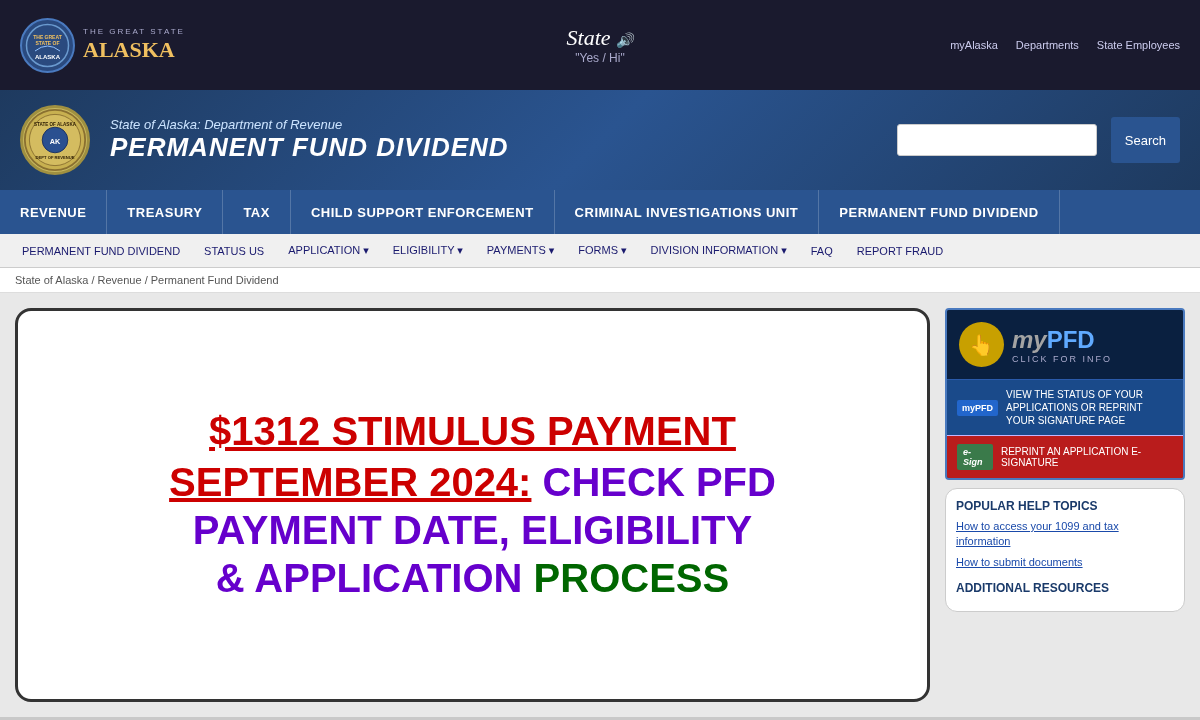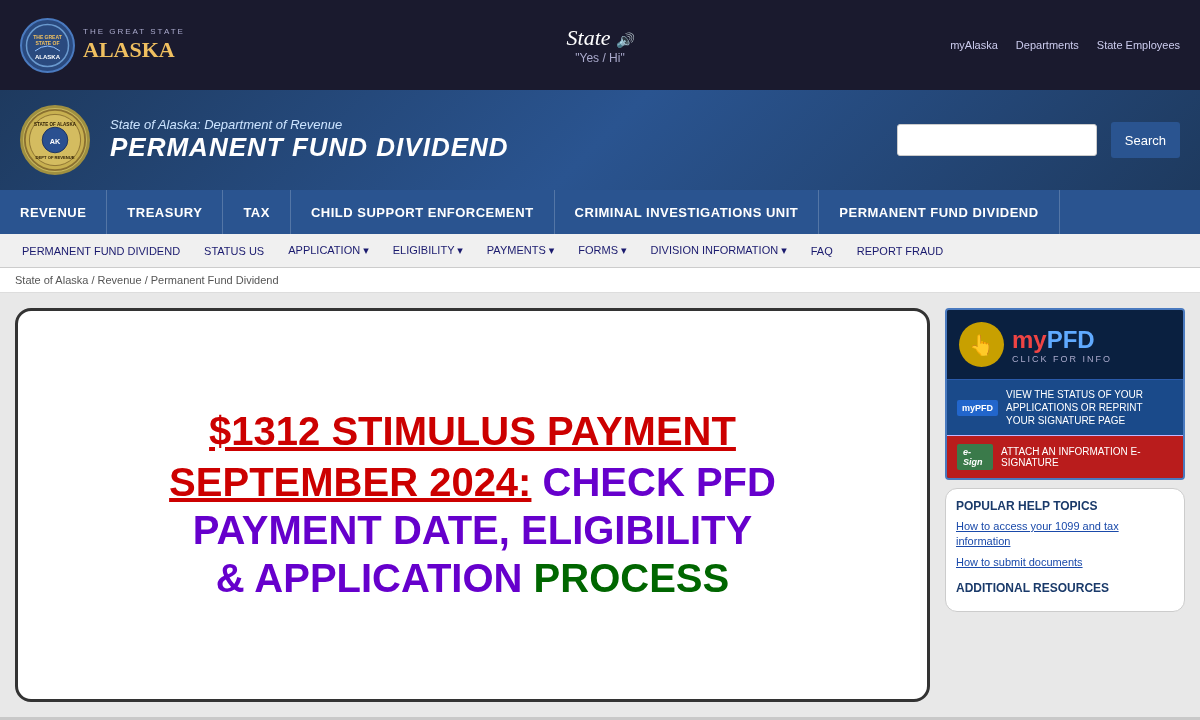--- a/index.html
+++ b/index.html
@@ -141,21 +141,21 @@
       background: white;
     }
     .search-btn {
       background: #2a5490;
       color: white;
       border: none;
       padding: 6px 14px;
       font-size: 13px;
       cursor: pointer;
       border-radius: 3px;
-      height: 36px;
+      height: 46px;
       margin-left: 9px;
     }
 
     
     .main-nav {
       background: #2a5490;
       height: 44px;
       display: flex;
       align-items: center;
     }
@@ -297,21 +297,21 @@
       display: flex;
       align-items: center;
       justify-content: center;
       font-size: 20px;
     }
     .mypfd-brand {
       color: white;
       font-size: 24px;
       font-weight: bold;
     }
-    .mypfd-brand span.my { color: #ef4444; }
+    .mypfd-brand span.my { color: #a3a3a3; font-style: italic; }
     .mypfd-brand span.pfd { color: #60aaff; }
     .mypfd-click {
       color: #aaaacc;
       font-size: 9px;
       letter-spacing: 2px;
     }
     .mypfd-link {
       background: #1a4a8a;
       display: flex;
       align-items: center;
@@ -488,21 +488,21 @@
           </div>
           <div class="mypfd-click">CLICK FOR INFO</div>
         </div>
       </div>
       <div class="mypfd-link">
         <span class="mypfd-link-badge">myPFD</span>
         <span class="mypfd-link-text">VIEW THE STATUS OF YOUR APPLICATIONS OR REPRINT YOUR SIGNATURE PAGE</span>
       </div>
       <div class="esign-link">
         <span class="esign-badge">e-Sign</span>
-        <span class="esign-text">ATTACH AN INFORMATION E-SIGNATURE</span>
+        <span class="esign-text">REPRINT AN APPLICATION E-SIGNATURE</span>
       </div>
     </div>
 
     <div class="help-box">
       <div class="help-box-title">POPULAR HELP TOPICS</div>
       <a class="help-link">How to access your 1099 and tax information</a>
       <a class="help-link">How to submit documents</a>
       <div class="additional-resources">ADDITIONAL RESOURCES</div>
     </div>
   </div>

